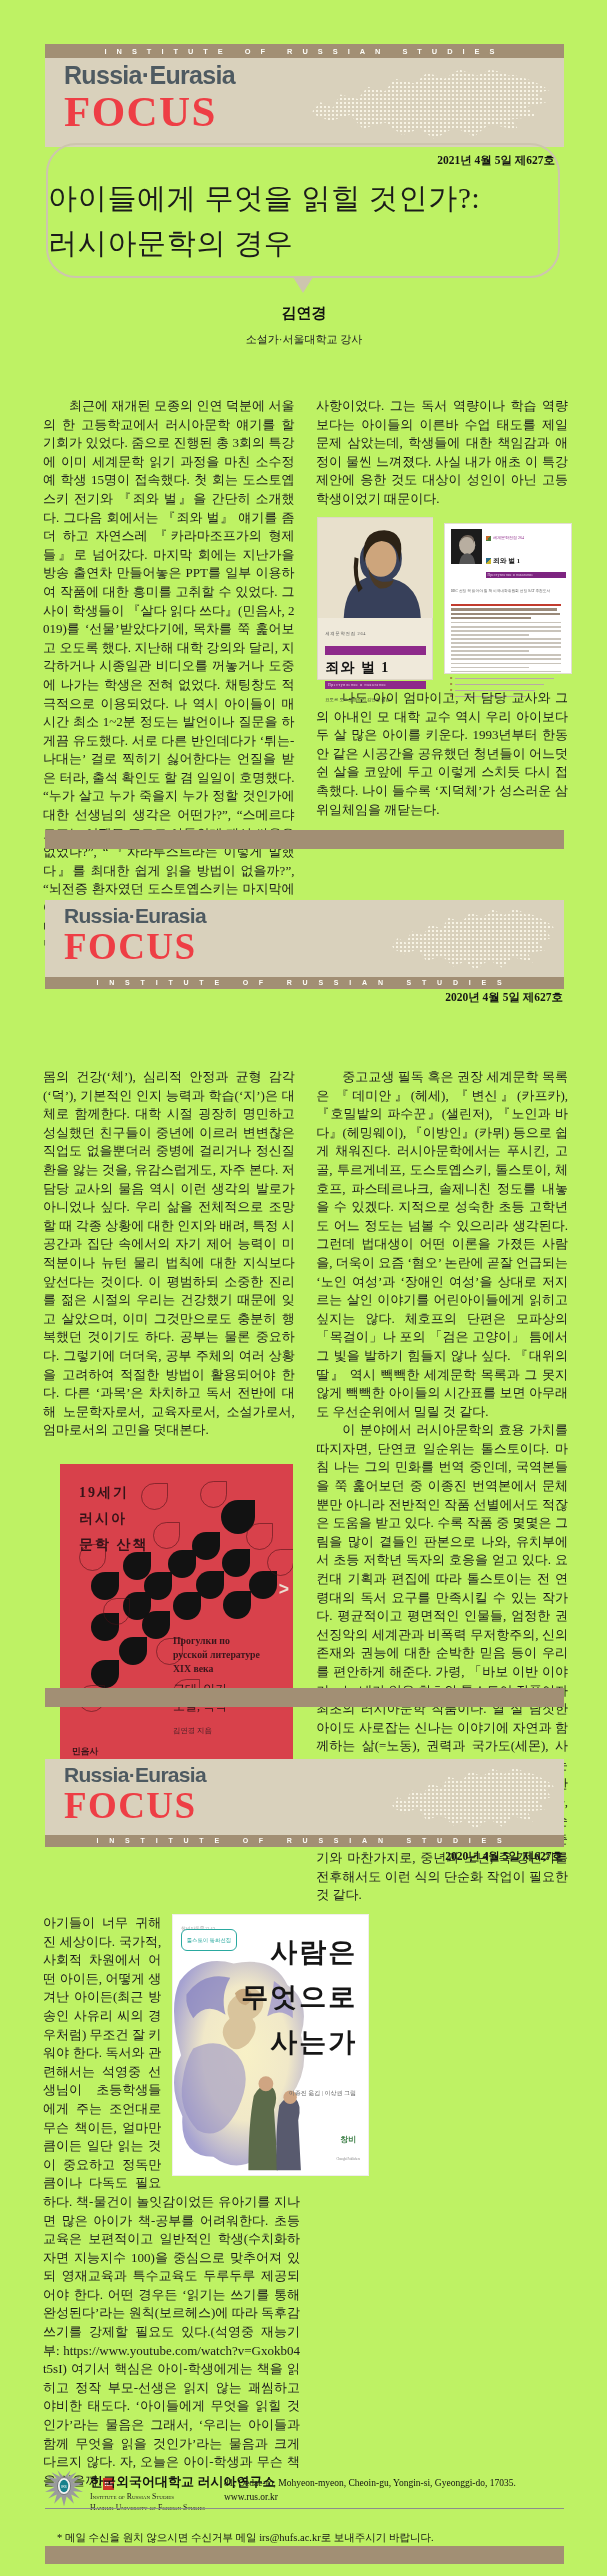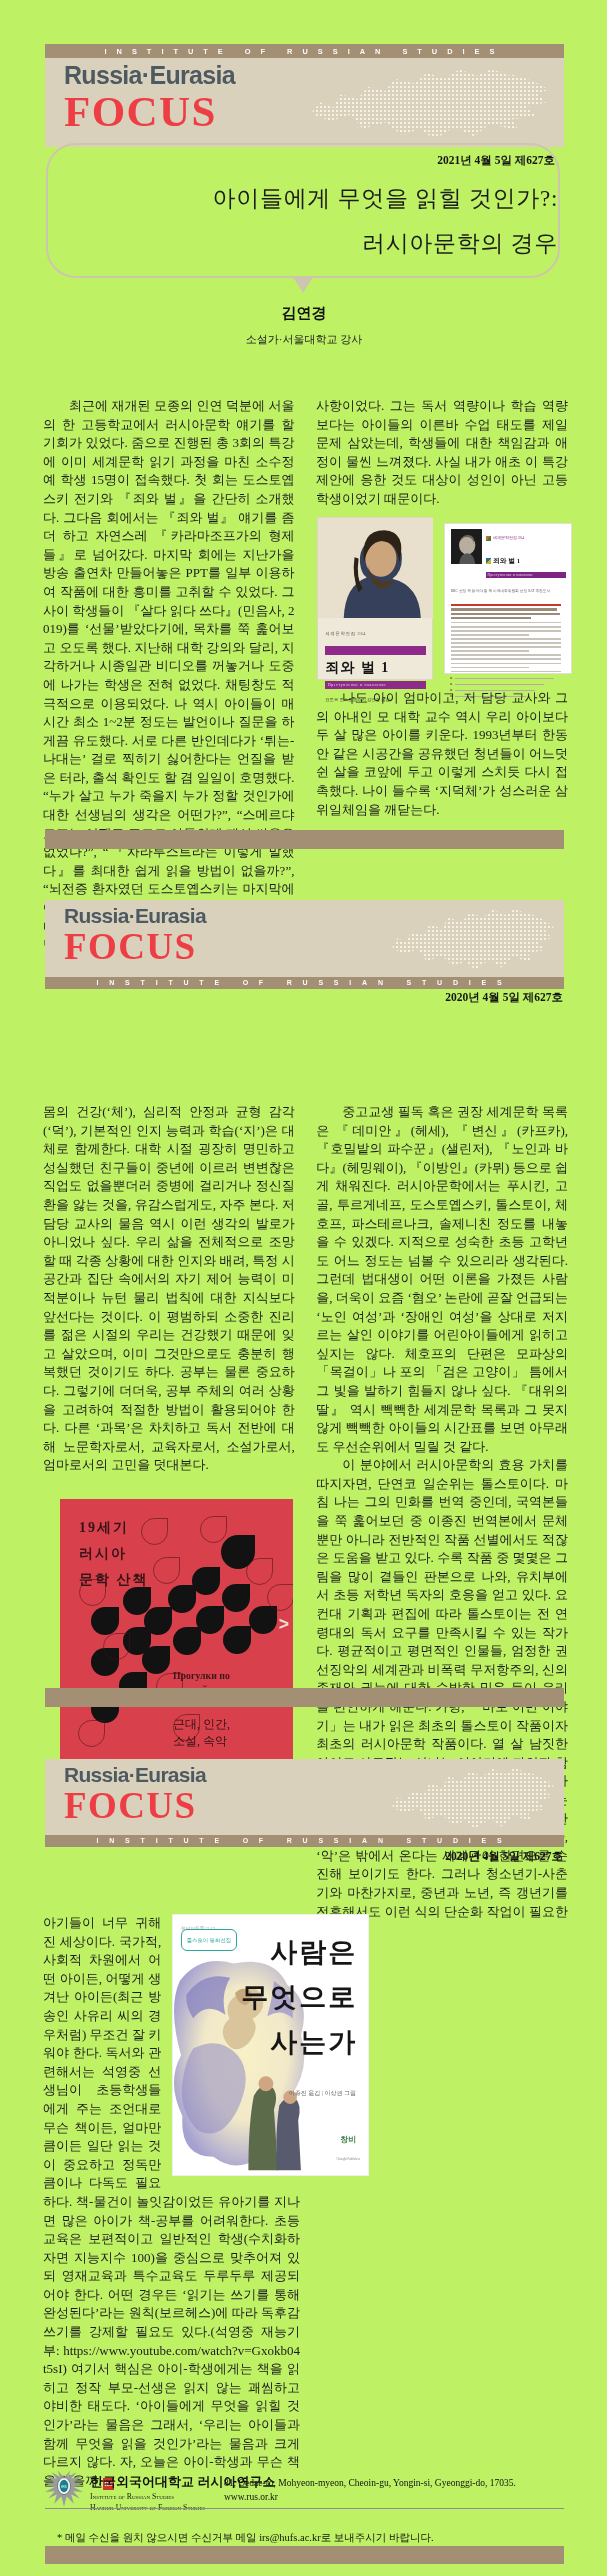--- a/index.html
+++ b/index.html
@@ -26,30 +26,30 @@
             background-size:4px 4px;border-radius:45% 55% 50% 50%;
             clip-path:polygon(0% 62%,4% 48%,9% 55%,12% 38%,19% 44%,23% 28%,30% 34%,34% 18%,42% 24%,47% 10%,54% 18%,60% 6%,67% 14%,74% 4%,80% 14%,87% 8%,92% 20%,100% 16%,97% 32%,91% 36%,95% 48%,87% 54%,91% 66%,81% 70%,84% 84%,72% 76%,66% 92%,58% 80%,50% 95%,44% 82%,37% 90%,30% 74%,21% 82%,16% 64%,8% 72%,3% 66%);}
   .map-1{right:5.4px;top:6.8px;width:248px;height:78px;}
   .banner-2 .map-dots,.banner-3 .map-dots{right:4px;top:5.4px;width:169px;height:68px;}
   .issue-date{position:absolute;font-weight:bold;font-size:11.5px;color:#151515;}
   .date-1{right:53px;top:153px;}
   .date-2{right:45px;top:990px;}
   .date-3{right:45px;top:1849px;}
   
   .titlebox{position:absolute;left:46px;top:143px;width:510px;height:131px;border:2.7px solid #cdc5ae;border-radius:30px;}
-  .titlebox .t{width:100%;text-align:right;font-size:23px;letter-spacing:0.7px;color:#1b1b1b;line-height:45px;}
+  .titlebox .t{width:100%;text-align:left;font-size:29px;letter-spacing:0.7px;color:#1b1b1b;line-height:45px;}
   .titlebox .t1{margin-top:31px;}
   .title-pointer{position:absolute;left:293px;top:277px;width:0;height:0;
                  border-left:10.8px solid transparent;border-right:10.8px solid transparent;border-top:16px solid #cdc5ae;}
   .author-name{position:absolute;left:0;top:304px;width:608px;text-align:center;
                font-family:"Liberation Sans","DejaVu Sans",sans-serif;font-weight:bold;font-size:15px;color:#111;}
   .author-role{position:absolute;left:0;top:332px;width:608px;text-align:center;font-size:11px;color:#222;}
   
   .cols{position:absolute;left:43px;width:525px;display:flex;gap:21.6px;}
-  .cols-1{top:397px;} .cols-2{top:1103px;}
+  .cols-1{top:397px;} .cols-2{top:1068px;}
   .col{width:252px;font-size:13px;line-height:18.6px;text-align:justify;word-break:break-all;color:#1c1c1c;}
   .col p{margin:0;}
   .col p.indent{text-indent:2em;}
   .page3text{position:absolute;left:43px;top:1914px;width:257px;font-size:13px;line-height:18.6px;
              text-align:justify;word-break:break-all;color:#1c1c1c;}
   .tanbar{position:absolute;left:45px;width:519px;background:#a28f74;}
   .sep-1{top:830px;height:19px;} .sep-2{top:1688px;height:19px;} .bottom-bar{top:2546px;height:17.6px;}
   
   .bookblock1{display:flex;gap:10.8px;margin:8px 0 9.5px 1.4px;}
   .cover1{width:116px;height:163px;background:#efe9da;border:0.7px solid #ddd6c6;box-sizing:border-box;flex:none;}

